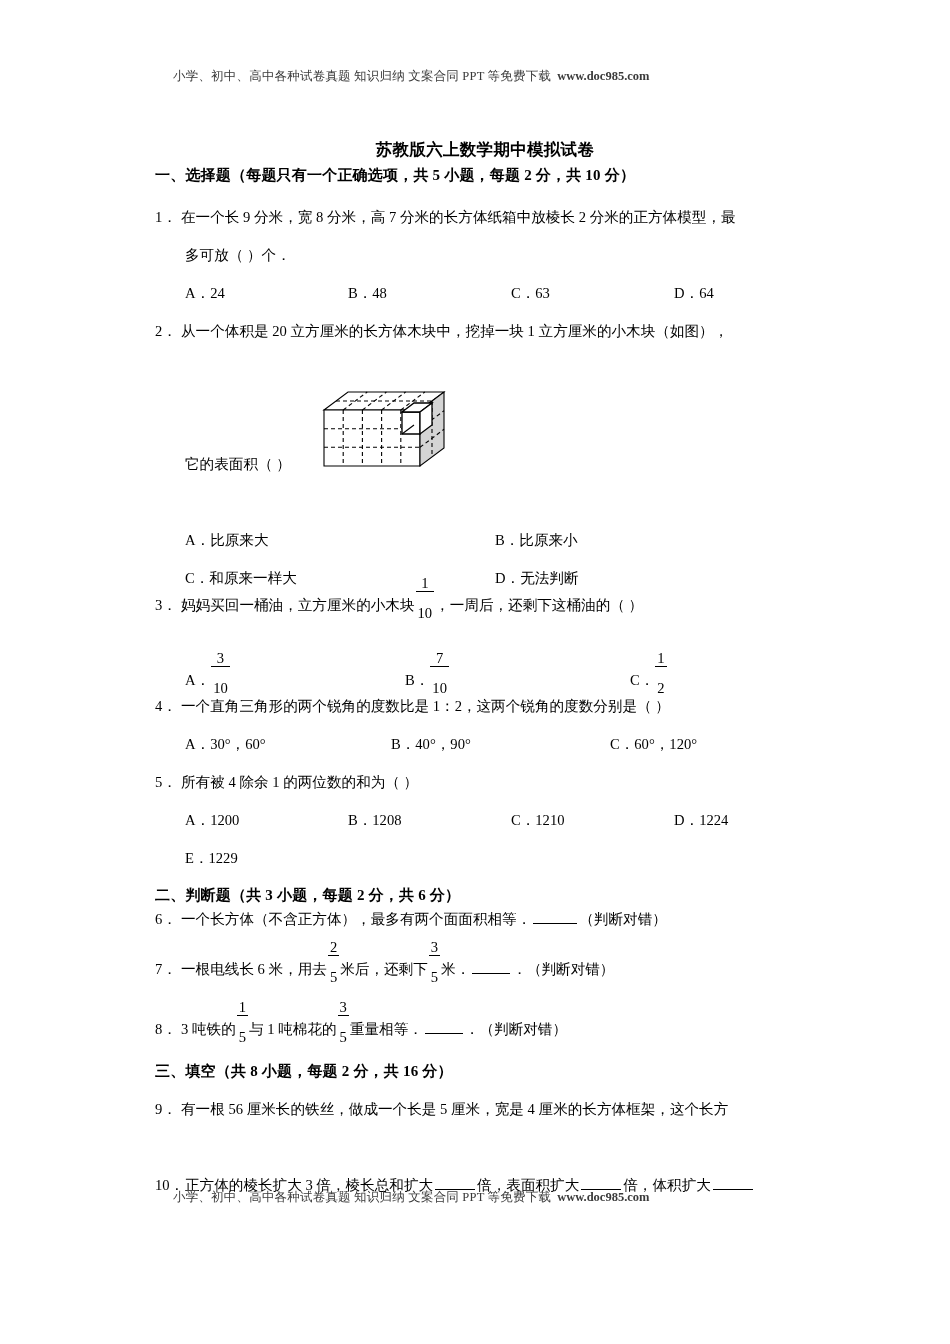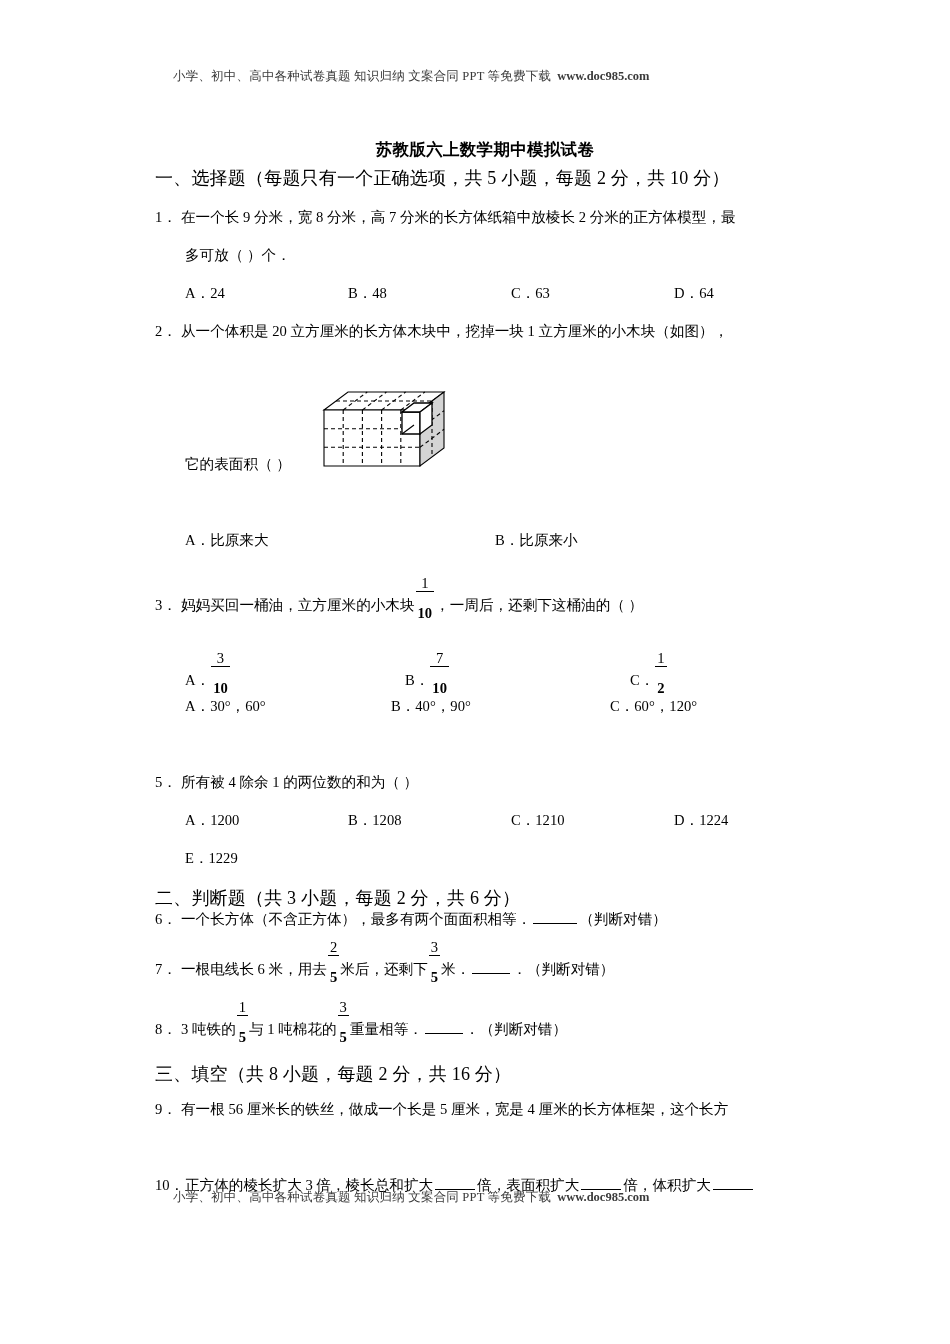--- a/index.html
+++ b/index.html
@@ -52,22 +52,22 @@
     left: 0;
     width: 660px;
     text-align: center;
     font-weight: bold;
     font-size: 16.5px;
     letter-spacing: 0.3px;
   }
   .section-head {
     position: absolute;
     left: 0;
-    font-weight: normal;
-    font-size: 18px;
+    font-weight: bold;
+    font-size: 15px;
     letter-spacing: 0.2px;
     white-space: nowrap;
   }
   #sec1 { top: 166px; }
   #sec2 { top: 886px; }
   #sec3 { top: 1062px; }
 
   
   .q {
     position: absolute;
@@ -96,21 +96,21 @@
   
   .frac {
     display: inline-block;
     vertical-align: -0.52em;
     text-align: center;
     line-height: 1.02;
     margin: 0 1px;
     font-size: 14.6px;
   }
   .frac .nu { display: block; padding: 0 2px; }
-  .frac .de { display: block; padding: 14px 2px; border-top: 1.2px solid #000; font-weight: bold; }
+  .frac .de { display: block; padding: 14px 2px; border-top: 1.2px solid #000; }
 
   
   .blank {
     display: inline-block;
     border-bottom: 1.3px solid #000;
     height: 0.95em;
     margin: 0 2px;
   }
   .blank.w1 { width: 44px; }
   .blank.w2 { width: 38px; }
@@ -198,20 +198,24 @@
       </svg>
     </div>
 
     <div class="q" style="top:445px">
       <div class="qline">
         <span class="indent"></span><span>它的表面积（     ）</span>
       </div>
       <div class="opts" style="margin-top:38px">
         <span class="opt" style="left:30px">A．比原来大</span>
         <span class="opt" style="left:340px">B．比原来小</span>
+      </div>
+      <div class="opts">
+        <span class="opt" style="left:30px">C．和原来一样大</span>
+        <span class="opt" style="left:340px">D．无法判断</span>
       </div>
     </div>
 
     <div class="q" style="top:576px">
       <div class="qline">
         <span class="num">3．</span><span>妈妈买回一桶油，立方厘米的小木块</span><span class="frac"><span class="nu">1</span><span class="de">10</span></span><span>，一周后，还剩下这桶油的（     ）</span>
       </div>
       <div class="opts" style="margin-top:12px;height:46px">
         <span class="opt" style="left:30px;top:4px">
           <span>A．</span><span class="frac"><span class="nu">3</span><span class="de">10</span></span>
@@ -219,20 +223,23 @@
         <span class="opt" style="left:250px;top:4px">
           <span>B．</span><span class="frac"><span class="nu">7</span><span class="de">10</span></span>
         </span>
         <span class="opt" style="left:475px;top:4px">
           <span>C．</span><span class="frac"><span class="nu">1</span><span class="de">2</span></span>
         </span>
       </div>
     </div>
 
     <div class="q" style="top:687px">
+      <div class="qline">
+        <span class="num">4．</span><span>一个直角三角形的两个锐角的度数比是 1：2，这两个锐角的度数分别是（     ）</span>
+      </div>
       <div class="opts">
         <span class="opt" style="left:30px">A．30°，60°</span>
         <span class="opt" style="left:236px">B．40°，90°</span>
         <span class="opt" style="left:455px">C．60°，120°</span>
       </div>
     </div>
 
     <div class="q" style="top:763px">
       <div class="qline">
         <span class="num">5．</span><span>所有被 4 除余 1 的两位数的和为（     ）</span>

